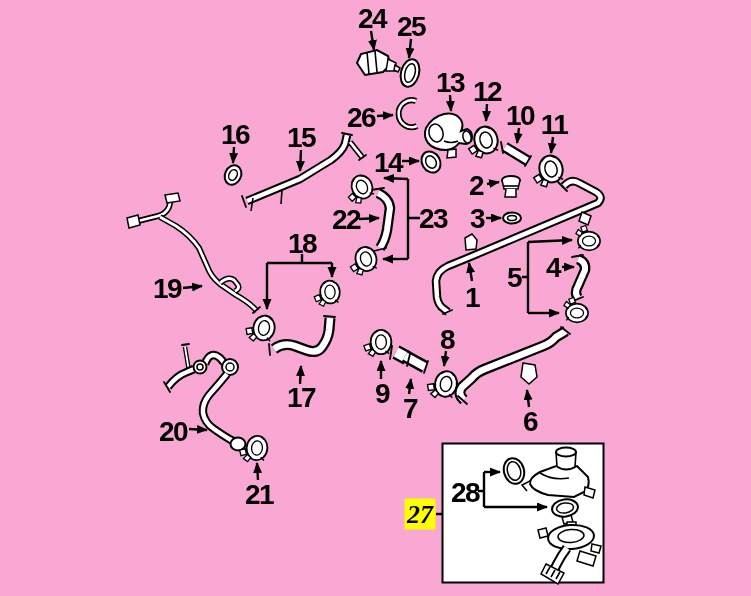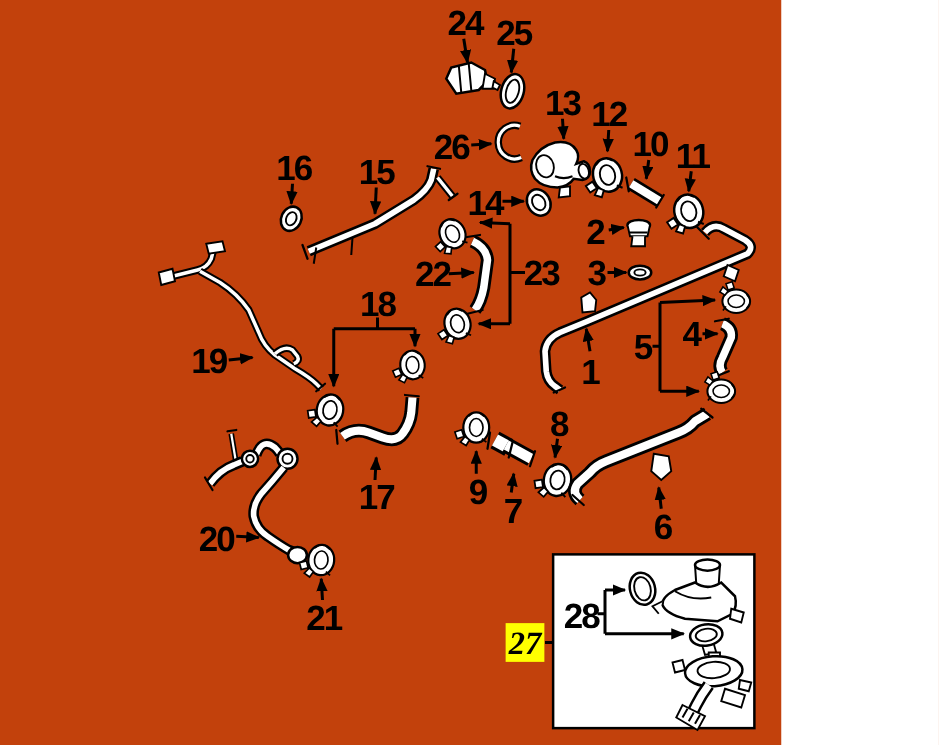--- a/index.html
+++ b/index.html
@@ -1,16 +1,16 @@
 <!DOCTYPE html>
 <html><head>
 <meta charset="utf-8">
 <style>
   html,body{margin:0;padding:0;background:#fff;}
-  .stage{position:relative;width:625px;height:596px;background:#c2410c;overflow:hidden;font-family:"Liberation Sans",sans-serif;}
+  .stage{position:relative;width:751px;height:596px;background:#f9a8d4;overflow:hidden;font-family:"Liberation Sans",sans-serif;}
   svg{display:block;}
   .lbl{font-family:"Liberation Sans",sans-serif;font-weight:bold;font-size:28px;letter-spacing:-1.5px;fill:#000;text-anchor:middle;}
   .lblSerif{font-family:"Liberation Serif",serif;font-weight:bold;font-style:italic;font-size:26px;fill:#000;text-anchor:middle;}
   .ln{stroke:#000;stroke-width:2.4;fill:none;}
   .o{fill:#fff;stroke:#000;stroke-width:2;}
   .o15{stroke-width:1.5;}
   .tO{fill:none;stroke:#000;stroke-linejoin:round;stroke-linecap:butt;}
   .tI{fill:none;stroke:#fff;stroke-linejoin:round;stroke-linecap:butt;}
   .cap{stroke:#000;stroke-width:1.8;fill:none;stroke-linecap:round;}
   .d{stroke:#000;stroke-width:1.6;fill:none;}

